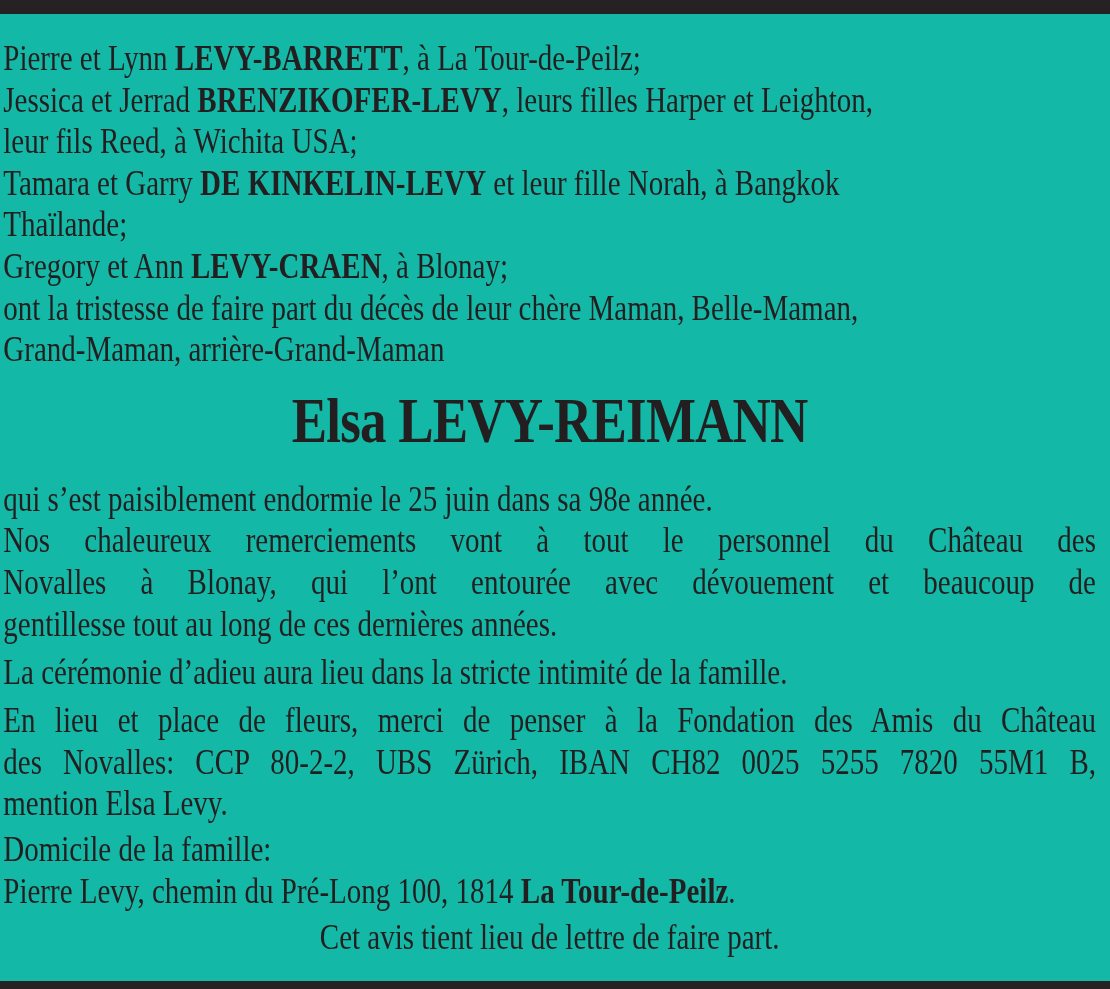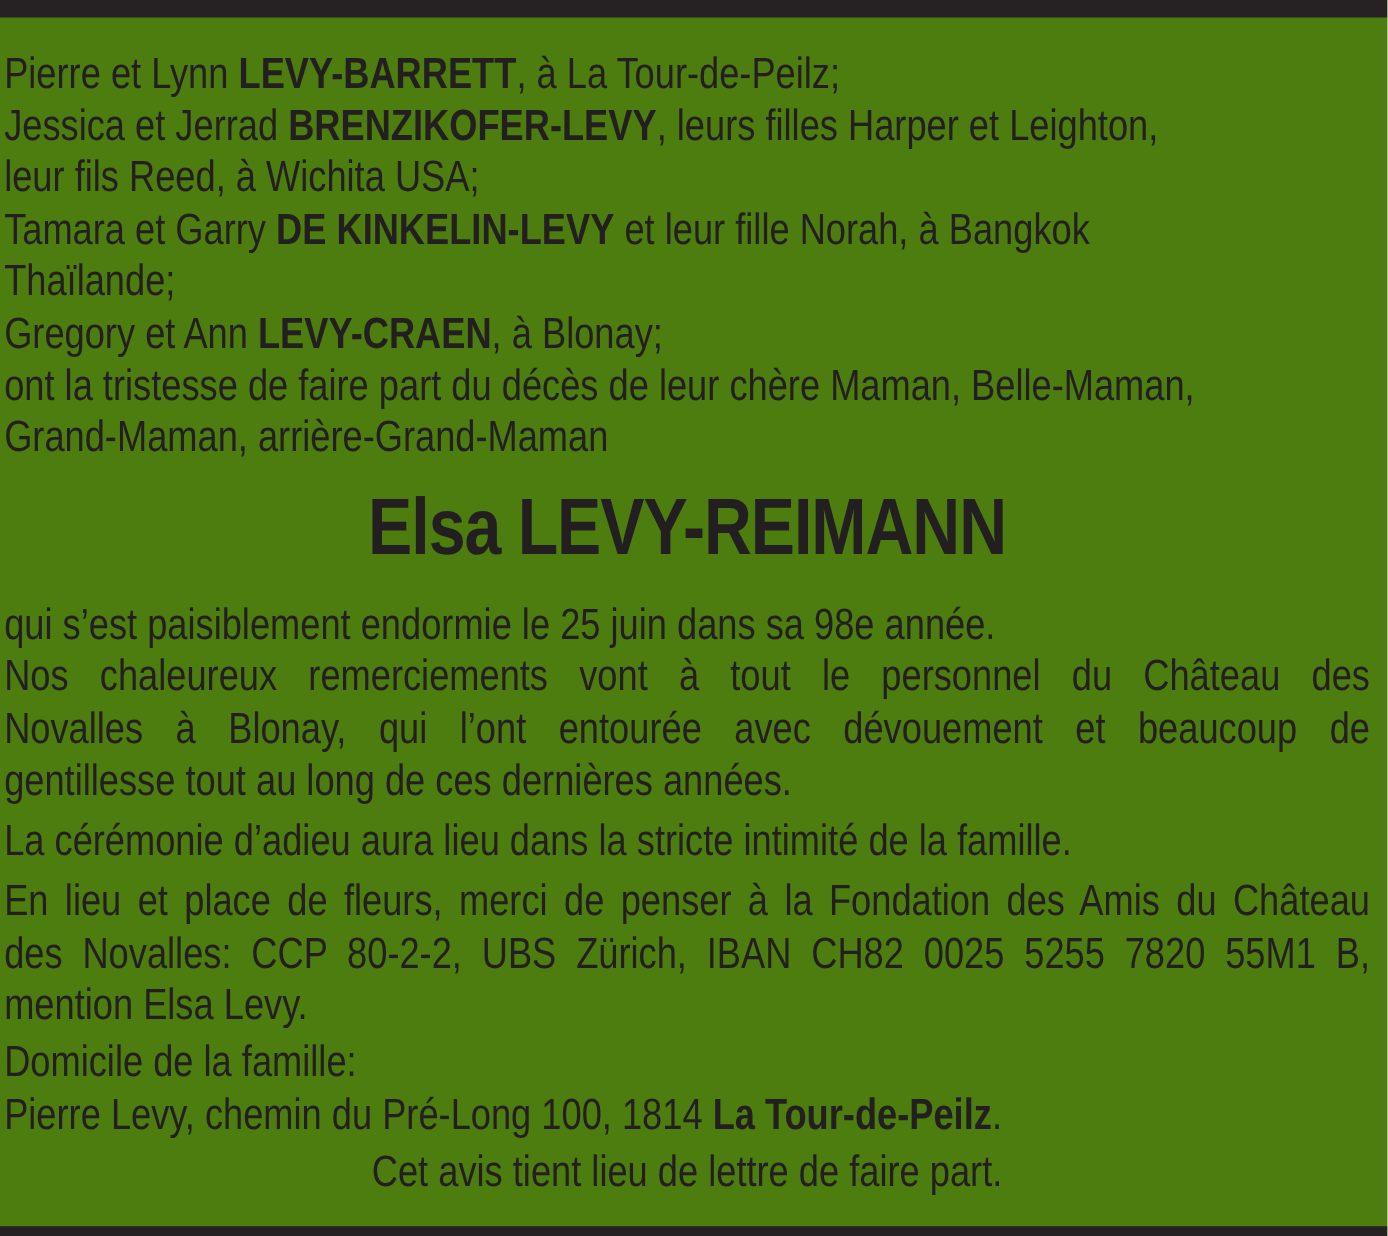--- a/index.html
+++ b/index.html
@@ -4,23 +4,23 @@
 <style>
   html, body {
     margin: 0;
     padding: 0;
     background: #ffffff;
   }
   .sheet {
     position: relative;
     width: 1110px;
     height: 989px;
-    background: #4d7c0f;
+    background: #14b8a6;
     overflow: hidden;
-    font-family: Liberation Sans, sans-serif;
+    font-family: Liberation Serif, serif;
     color: #231f20;
   }
   .rule-top {
     width: 100%;
     height: 14px;
     background: #262223;
   }
   .rule-bottom {
     position: absolute;
     left: 0;

